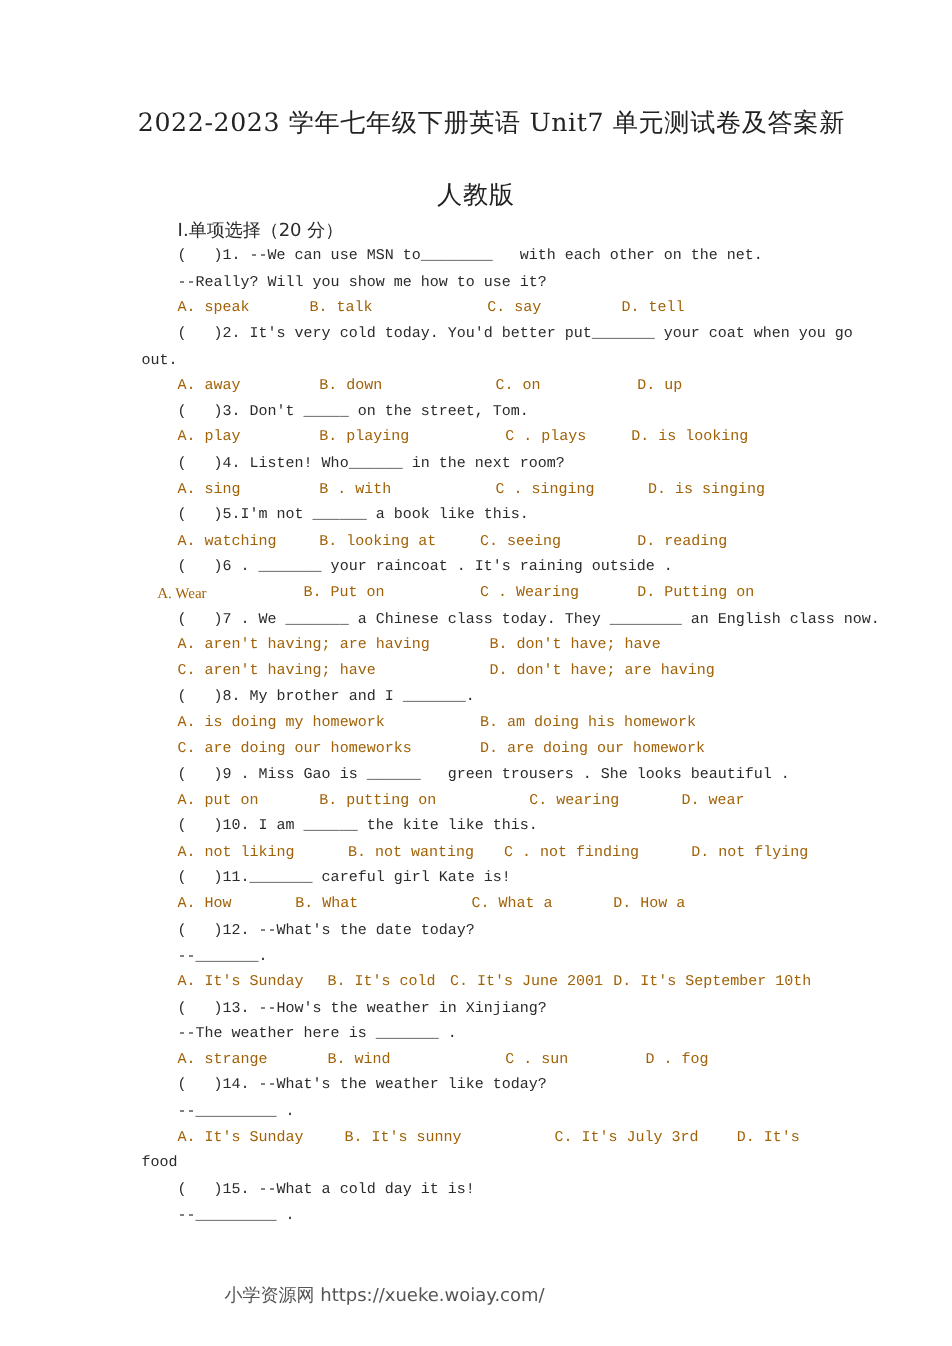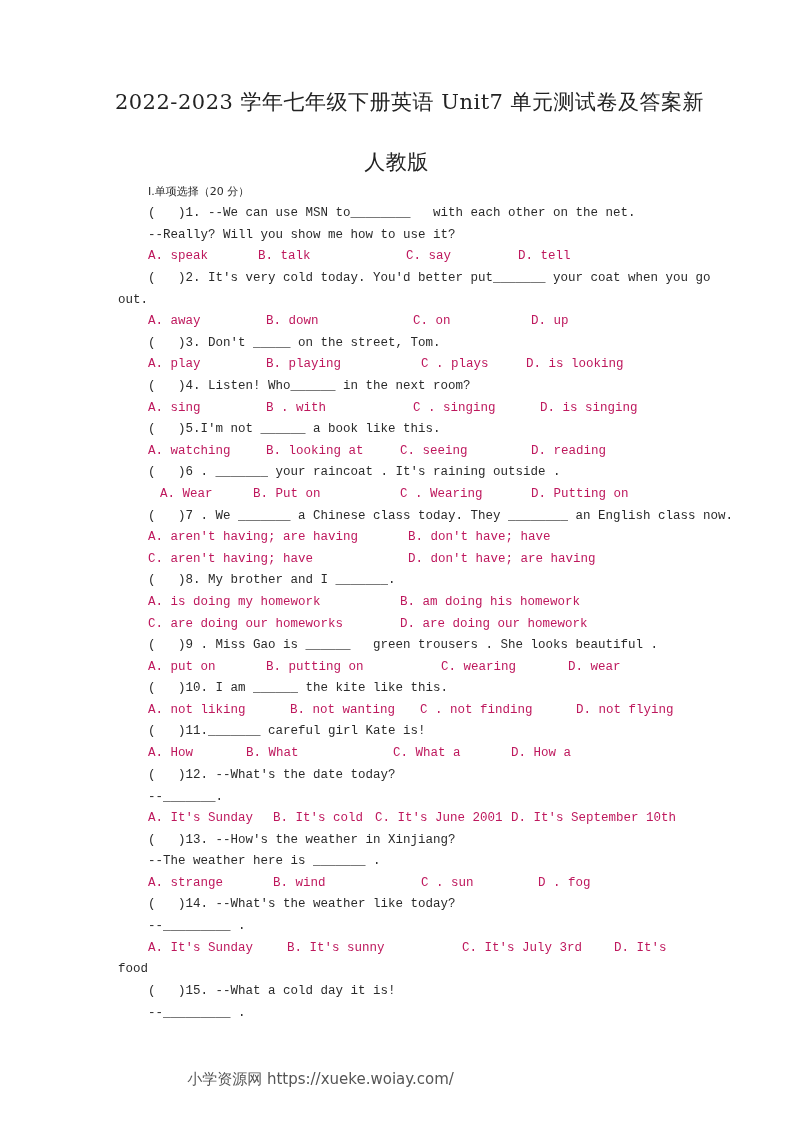--- a/index.html
+++ b/index.html
@@ -7,22 +7,22 @@
   .page { position: absolute; left: 0; top: 0; width: 793px; height: 1122px; }
   .title {
     position: absolute; left: 0; width: 793px; text-align: center;
     font-family: "DejaVu Serif", serif; font-size: 21px; color: #222;
     letter-spacing: 0.5px; white-space: nowrap;
   }
   .line {
     position: absolute; font-family: "Liberation Mono", monospace;
     font-size: 12.5px; color: #2a2a2a; white-space: pre; line-height: 16px;
   }
-  .opt { position: absolute; font-family: "Liberation Mono", monospace; font-size: 12.5px; color: #be185d; white-space: pre; line-height: 16px; }
-  .cn { font-family: "DejaVu Sans", sans-serif; font-size: 11px; }
+  .opt { position: absolute; font-family: "Liberation Mono", monospace; font-size: 12.5px; color: #a16207; white-space: pre; line-height: 16px; }
+  .cn { font-family: "DejaVu Sans", sans-serif; font-size: 15px; }
   .footer {
     position: absolute; top: 1070px; left: 0; width: 641px; text-align: center;
     font-family: "DejaVu Sans", sans-serif; font-size: 15px; color: #555;
   }
 </style>
 </head>
 <body>
 
 <div class="page">
   <div class="title" style="top:88px;padding-left:13px;">2022-2023 学年七年级下册英语 Unit7 单元测试卷及答案新</div>
@@ -64,21 +64,21 @@
       <div class="opt" style="top: 356px; left: 421px;">C . plays</div>
       <div class="opt" style="top: 356px; left: 526px;">D. is looking</div>
       <div class="opt" style="top: 400px; left: 148px;">A. sing</div>
       <div class="opt" style="top: 400px; left: 266px;">B . with</div>
       <div class="opt" style="top: 400px; left: 413px;">C . singing</div>
       <div class="opt" style="top: 400px; left: 540px;">D. is singing</div>
       <div class="opt" style="top: 443px; left: 148px;">A. watching</div>
       <div class="opt" style="top: 443px; left: 266px;">B. looking at</div>
       <div class="opt" style="top: 443px; left: 400px;">C. seeing</div>
       <div class="opt" style="top: 443px; left: 531px;">D. reading</div>
-      <div class="opt" style="top: 486px; left: 160px;">A. Wear</div>
+      <div class="opt" style="top: 486px; left: 131px; font-family: Liberation Serif, serif;">A. Wear</div>
       <div class="opt" style="top: 486px; left: 253px;">B. Put on</div>
       <div class="opt" style="top: 486px; left: 400px;">C . Wearing</div>
       <div class="opt" style="top: 486px; left: 531px;">D. Putting on</div>
       <div class="opt" style="top: 529px; left: 148px;">A. aren't having; are having</div>
       <div class="opt" style="top: 529px; left: 408px;">B. don't have; have</div>
       <div class="opt" style="top: 551px; left: 148px;">C. aren't having; have</div>
       <div class="opt" style="top: 551px; left: 408px;">D. don't have; are having</div>
       <div class="opt" style="top: 594px; left: 148px;">A. is doing my homework</div>
       <div class="opt" style="top: 594px; left: 400px;">B. am doing his homework</div>
       <div class="opt" style="top: 616px; left: 148px;">C. are doing our homeworks</div>

